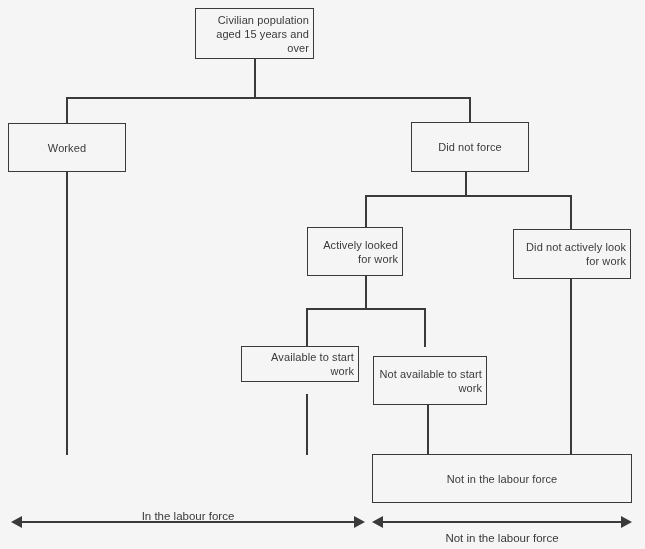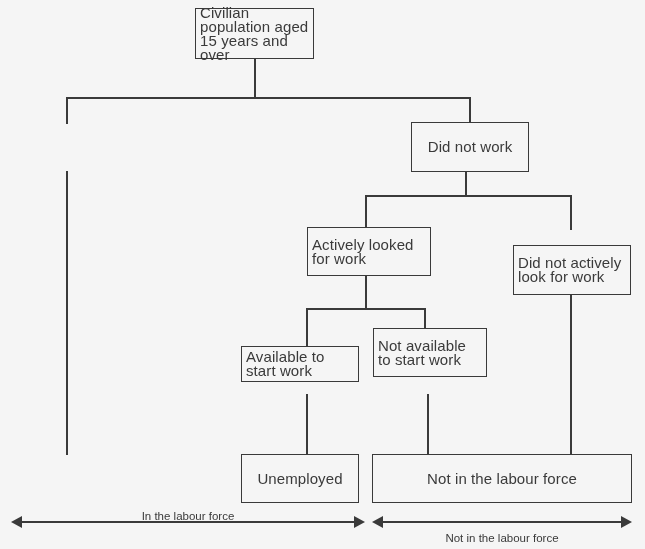--- a/index.html
+++ b/index.html
@@ -14,26 +14,26 @@
     background: #f5f5f5;
     font-family: "Liberation Sans", sans-serif;
     overflow: hidden;
   }
   .node {
     position: absolute;
     box-sizing: border-box;
     border: 1px solid #3a3a3a;
     background: #f5f5f5;
     color: #3a3a3a;
-    font-size: 15px;
+    font-size: 11px;
     line-height: 14px;
     display: flex;
     align-items: center;
     justify-content: center;
-    text-align: left;
+    text-align: right;
     letter-spacing: 0.1px;
   }
   .node span {
     display: block;
     padding: 0 4px;
   }
   .line {
     position: absolute;
     background: #3a3a3a;
   }
@@ -92,45 +92,45 @@
   <div class="line v" style="left:424px; top:308px; height:39px;"></div>
 
   <div class="line v" style="left:306px; top:394px; height:61px;"></div>
   <div class="line v" style="left:427px; top:394px; height:61px;"></div>
   <div class="line v" style="left:570px; top:278px; height:177px;"></div>
 
   <div class="node" style="left:195px; top:8px; width:119px; height:51px;">
     <span>Civilian population aged 15 years and over</span>
   </div>
 
+  <div class="node" style="left:8px; top:123px; width:118px; height:49px;">
+    <span>Worked</span>
+  </div>
 
   <div class="node" style="left:411px; top:122px; width:118px; height:50px;">
-    <span>Did not work</span>
+    <span>Did not force</span>
   </div>
 
-  <div class="node" style="left:307px; top:227px; width:124px; height:49px;">
+  <div class="node" style="left:307px; top:227px; width:96px; height:49px;">
     <span>Actively looked for work</span>
   </div>
 
-  <div class="node" style="left:513px; top:245px; width:118px; height:50px;">
+  <div class="node" style="left:513px; top:229px; width:118px; height:50px;">
     <span>Did not actively look for work</span>
   </div>
 
   <div class="node" style="left:241px; top:346px; width:118px; height:36px;">
     <span>Available to start work</span>
   </div>
 
-  <div class="node" style="left:373px; top:328px; width:114px; height:49px;">
+  <div class="node" style="left:373px; top:356px; width:114px; height:49px;">
     <span>Not available to start work</span>
   </div>
 
 
-  <div class="node" style="left:241px; top:454px; width:118px; height:49px;">
-    <span>Unemployed</span>
-  </div>
 
   <div class="node" style="left:372px; top:454px; width:260px; height:49px;">
     <span>Not in the labour force</span>
   </div>
 
   <div class="axis" style="left:21px; top:521px; width:334px;">
     <span class="head left"></span>
     <span class="head right"></span>
   </div>
   <div class="axis-label" style="left:11px; top:509px; width:354px;">In the labour force</div>

